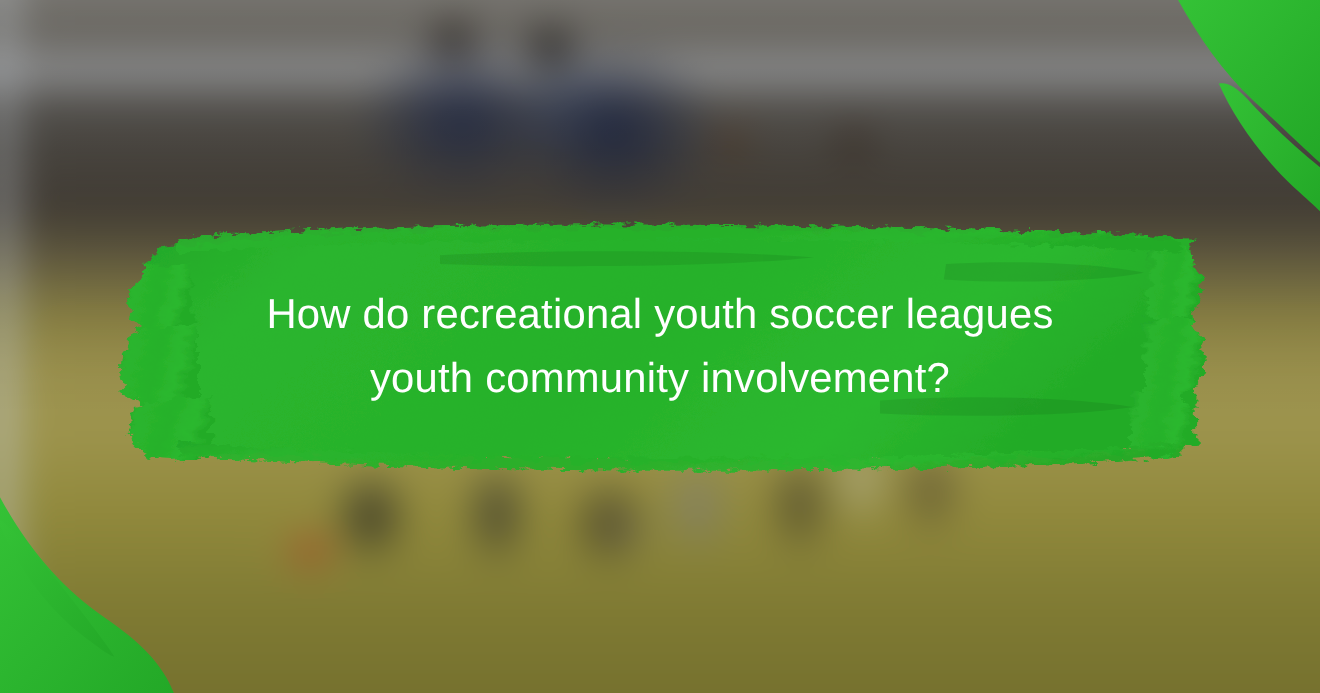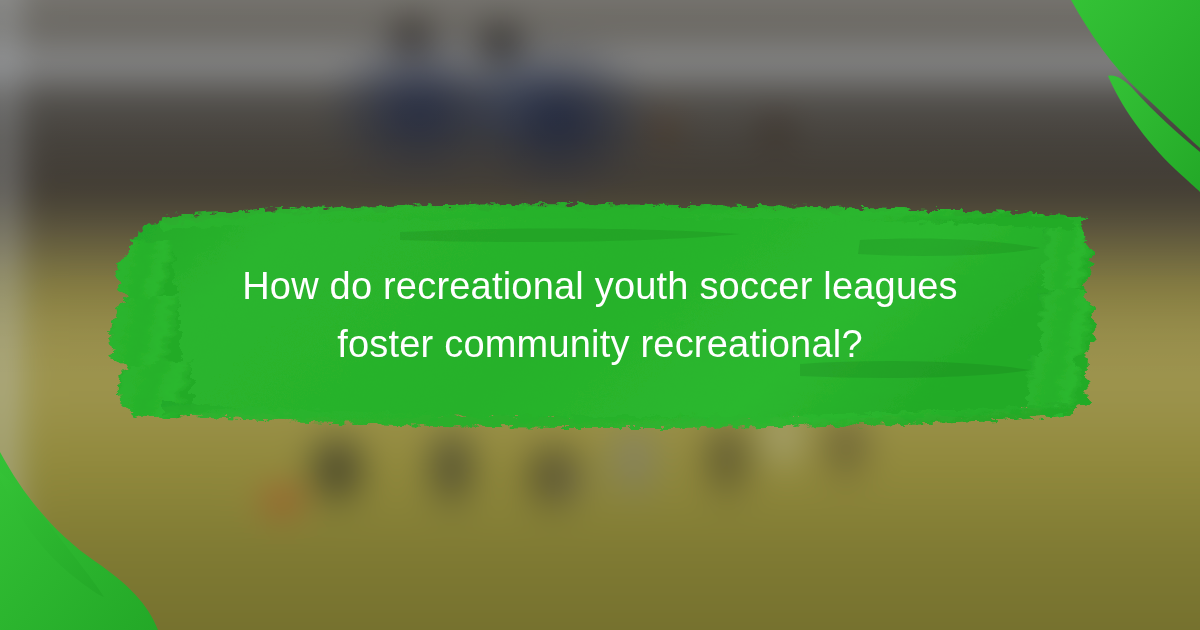--- a/index.html
+++ b/index.html
@@ -195,16 +195,16 @@
       <g opacity="0.13">
         <path fill="#0c4a12" d="M760,44 C830,40 900,44 940,52 C900,60 820,62 758,58 Z"></path>
         <path fill="#0c4a12" d="M700,168 C790,162 880,166 930,174 C880,182 780,184 700,180 Z"></path>
         <path fill="#0c4a12" d="M300,36 C420,30 560,32 640,38 C560,46 420,48 300,44 Z"></path>
       </g>
     </svg>
   </div>
 
   <div class="headline">
     <span class="ln">How do recreational youth soccer leagues</span>
-    <span class="ln">foster community recreational?</span>
+    <span class="ln">youth community involvement?</span>
   </div>
 
 </div>
 
 </body></html>

